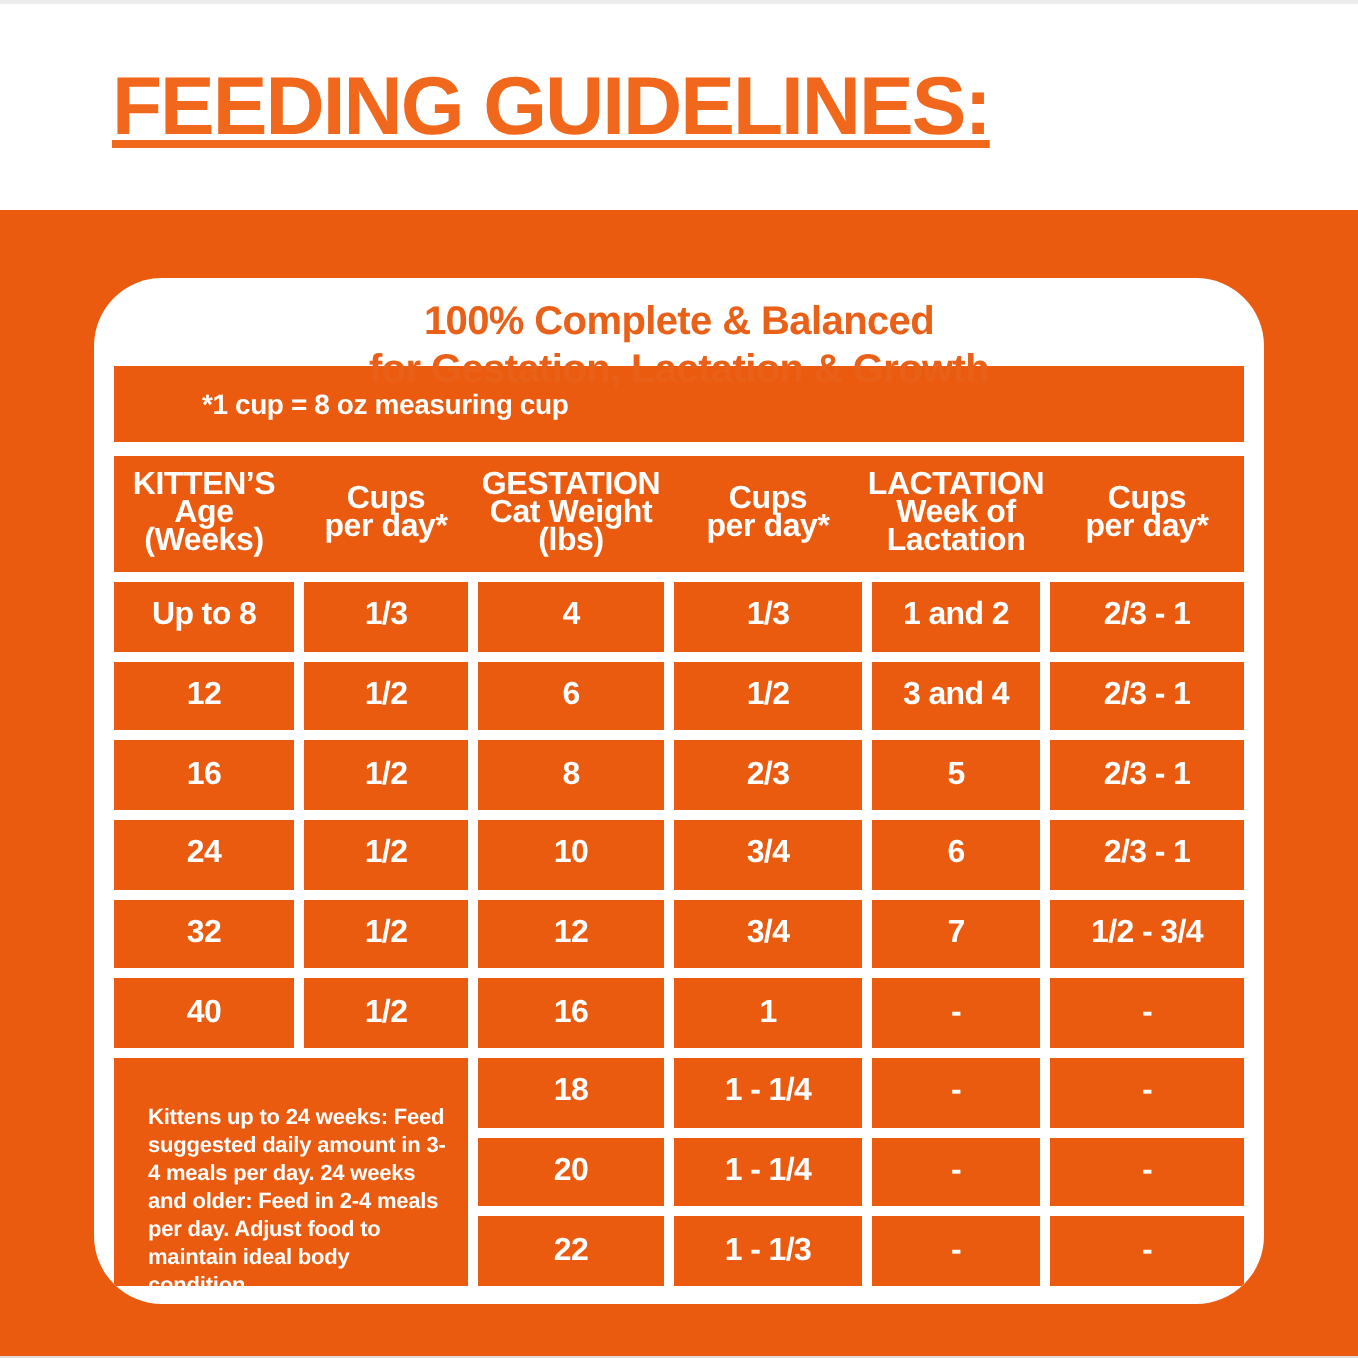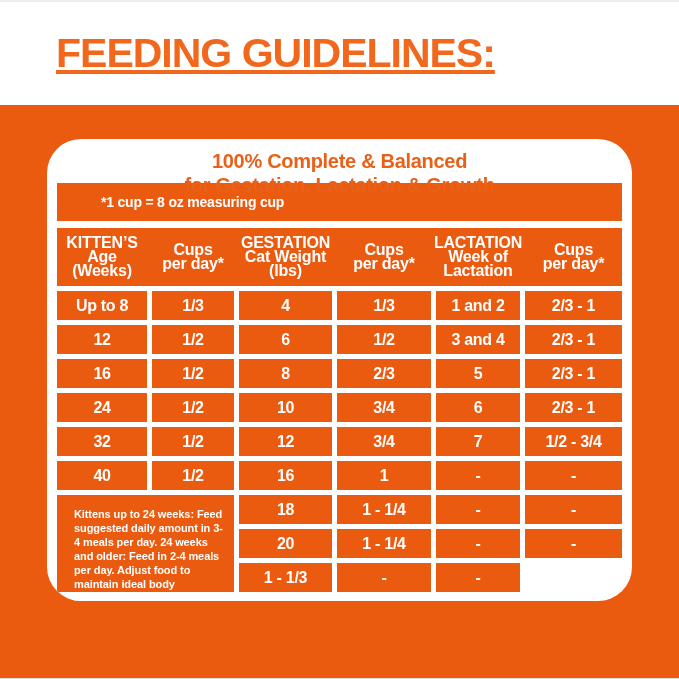--- a/index.html
+++ b/index.html
@@ -96,21 +96,21 @@
     justify-content: center;
     text-align: center;
     font-size: 16px;
     line-height: 14px;
     white-space: pre-line;
     letter-spacing: -0.2px;
   }
 
   .grid {
     margin-top: 5px;
-    height: 301px;
+    height: 352px;
     display: grid;
     grid-template-columns: 90px 82px 93px 94px 84px auto;
     grid-template-rows: repeat(9, 1fr);
     gap: 5px;
     background: #ffffff;
   }
   .cell {
     background: #EA5A0F;
     color: #ffffff;
     display: flex;
@@ -121,21 +121,21 @@
     text-align: center;
   }
   .note-cell {
     grid-column: 1 / 3;
     grid-row: 7 / 10;
     background: #EA5A0F;
     color: #ffffff;
     font-size: 11px;
     line-height: 14px;
     letter-spacing: -0.1px;
-    padding: 12px 8px 8px 17px;
+    padding: 23px 8px 8px 17px;
     text-align: left;
   }
 </style>
 </head>
 <body>
 
 <div class="page">
 
   <div class="top-band">
     <h1 class="page-heading">FEEDING GUIDELINES:</h1>
@@ -219,20 +219,21 @@
         <div class="cell">18</div>
         <div class="cell">1 - 1/4</div>
         <div class="cell">-</div>
         <div class="cell">-</div>
 
         <div class="cell">20</div>
         <div class="cell">1 - 1/4</div>
         <div class="cell">-</div>
         <div class="cell">-</div>
 
+        <div class="cell">22</div>
         <div class="cell">1 - 1/3</div>
         <div class="cell">-</div>
         <div class="cell">-</div>
       </div>
 
     </div>
 
     <div class="bottom-edge"></div>
   </div>
 

